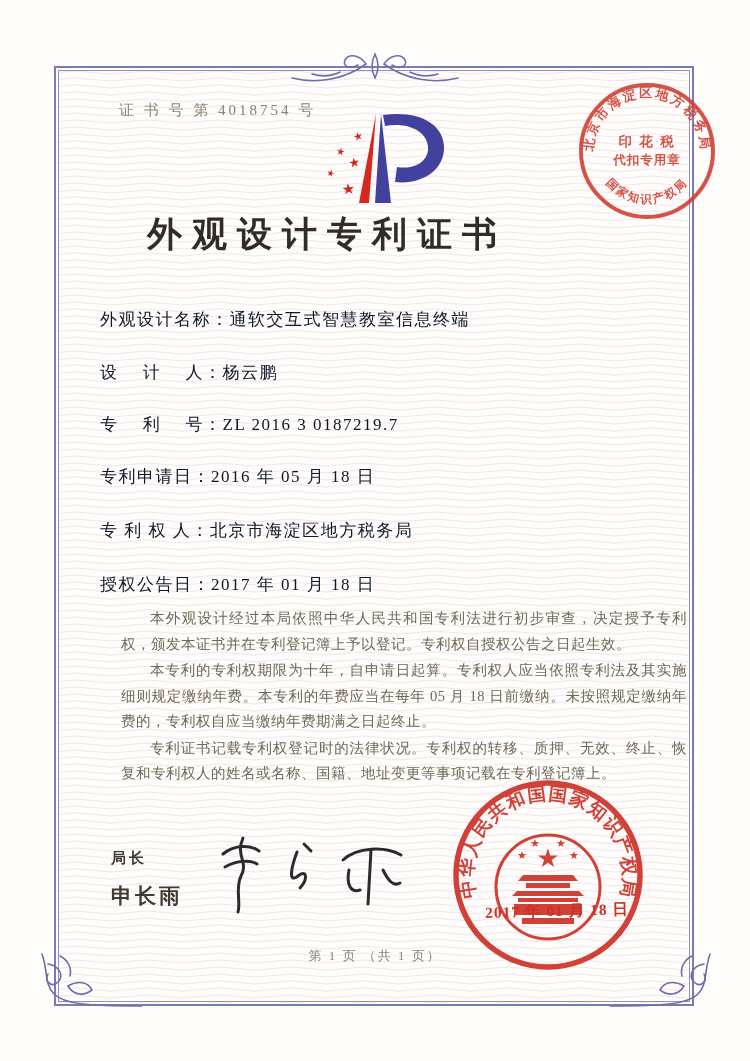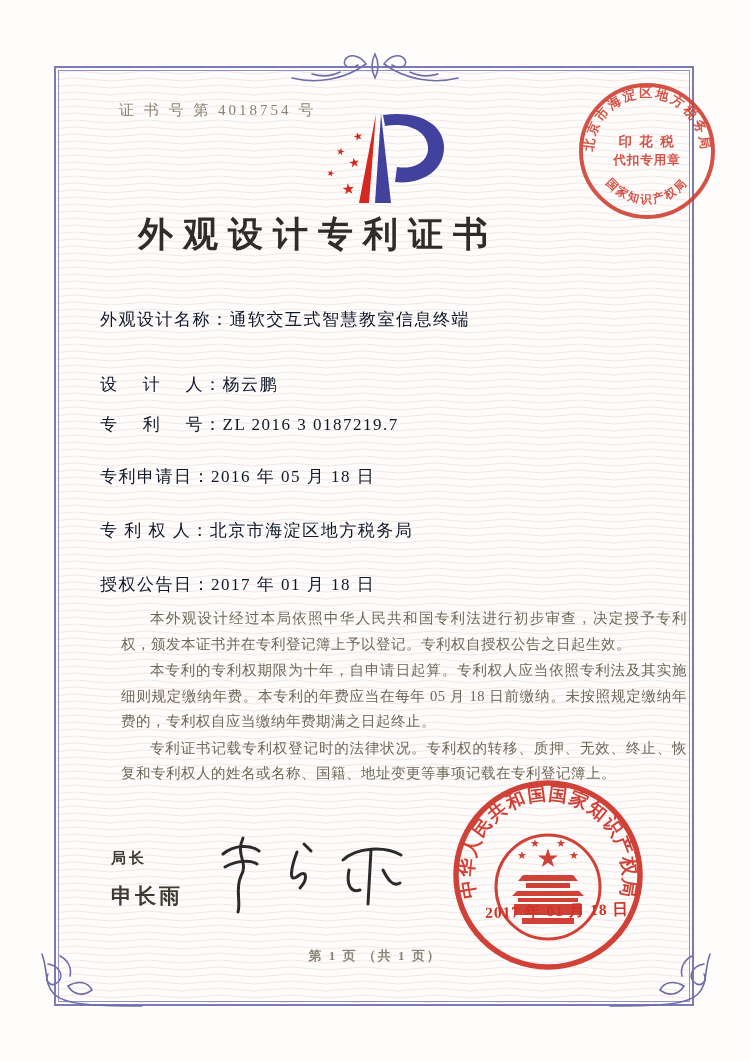--- a/index.html
+++ b/index.html
@@ -5,37 +5,37 @@
   html,body{margin:0;padding:0;background:#ffffff;}
   .page{position:relative;width:750px;height:1061px;background:#fffdfb;overflow:hidden;
         font-family:"Liberation Serif","DejaVu Serif",serif;}
   .frame{position:absolute;left:54px;top:66px;width:640px;height:940px;
          border:2px solid #7a7ab5;box-sizing:border-box;}
   .frame-inner{position:absolute;inset:2px;border:1px solid #9090c2;}
   .wavebg{position:absolute;left:57px;top:69px;z-index:0;opacity:.55;}
   .content{position:absolute;inset:0;z-index:2;}
   .cert-no{position:absolute;left:95px;top:101px;font-size:15px;letter-spacing:3px;color:#8a8372;margin-left:24px;}
   .logo{position:absolute;left:295px;top:110px;}
-  .title{position:absolute;left:3px;top:211px;width:630px;text-align:center;
+  .title{position:absolute;left:12px;top:211px;width:630px;text-align:center;
          font-size:35px;font-weight:700;letter-spacing:10px;color:#2f2d2a;}
   .fields{position:absolute;left:100px;top:0;width:560px;}
   .field-row{position:absolute;left:0;font-size:17px;letter-spacing:1.5px;color:#0f172a;white-space:nowrap;}
-  .f0{top:308px}.f1{top:373px}.f2{top:413px}.f3{top:465px}.f4{top:519px}.f5{top:573px}
+  .f0{top:308px}.f1{top:361px}.f2{top:413px}.f3{top:465px}.f4{top:519px}.f5{top:573px}
   .paras{position:absolute;left:93px;top:606px;width:566px;margin-left:28px;}
   .paras p{margin:0 0 1px 0;font-size:14.5px;line-height:25.5px;text-align:justify;
            text-indent:2em;color:#6e6858;letter-spacing:.5px;}
   .issuer-title{position:absolute;left:111px;top:849px;font-size:15px;letter-spacing:3px;color:#3f3b33;font-weight:600;}
   .issuer-name{position:absolute;left:111px;top:882px;font-size:21px;letter-spacing:3px;color:#3f3b33;font-weight:700;}
   .signature{position:absolute;left:205px;top:830px;}
   .tax-seal{position:absolute;left:572px;top:76px;opacity:.88;}
   .office-seal{position:absolute;left:448px;top:775px;opacity:.92;}
   .seal-date{position:absolute;left:452px;top:901px;width:210px;text-align:center;z-index:3;
              color:#cd3227;font-size:15.5px;letter-spacing:1px;font-weight:600;transform:rotate(-1.5deg);}
   .footer{position:absolute;left:55px;top:947px;width:640px;text-align:center;
-          font-size:13px;letter-spacing:2px;color:#8a8478;font-weight:bold;}
+          font-size:13px;letter-spacing:2px;color:#8a8478;}
   .orn-top{position:absolute;left:288px;top:48px;z-index:1;}
   .orn-bl{position:absolute;left:34px;top:950px;z-index:1;}
   .orn-br{position:absolute;left:606px;top:950px;z-index:1;transform:scaleX(-1);}
 </style>
 </head>
 <body>
 
 <div class="page">
 
   <svg class="wavebg" width="634" height="934">

